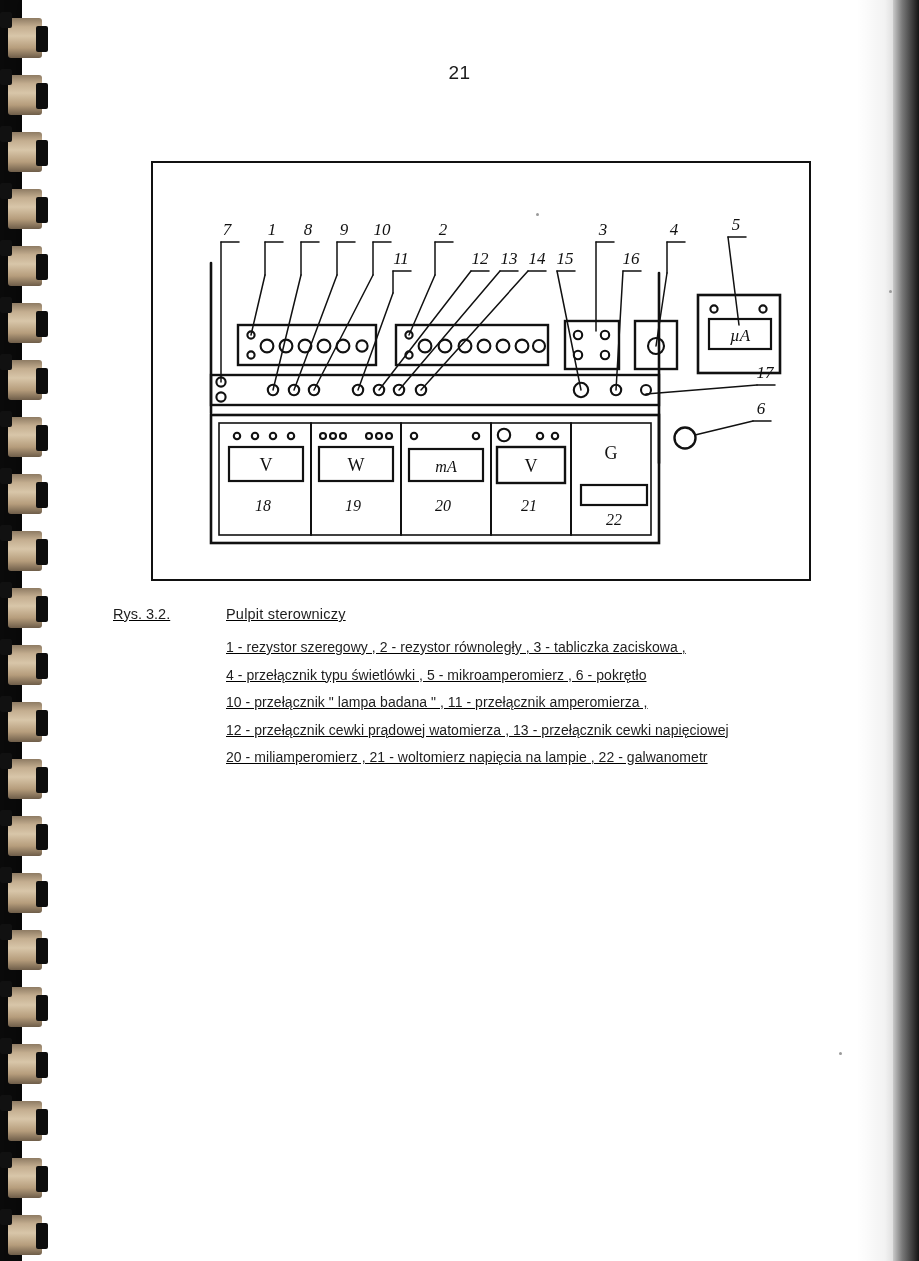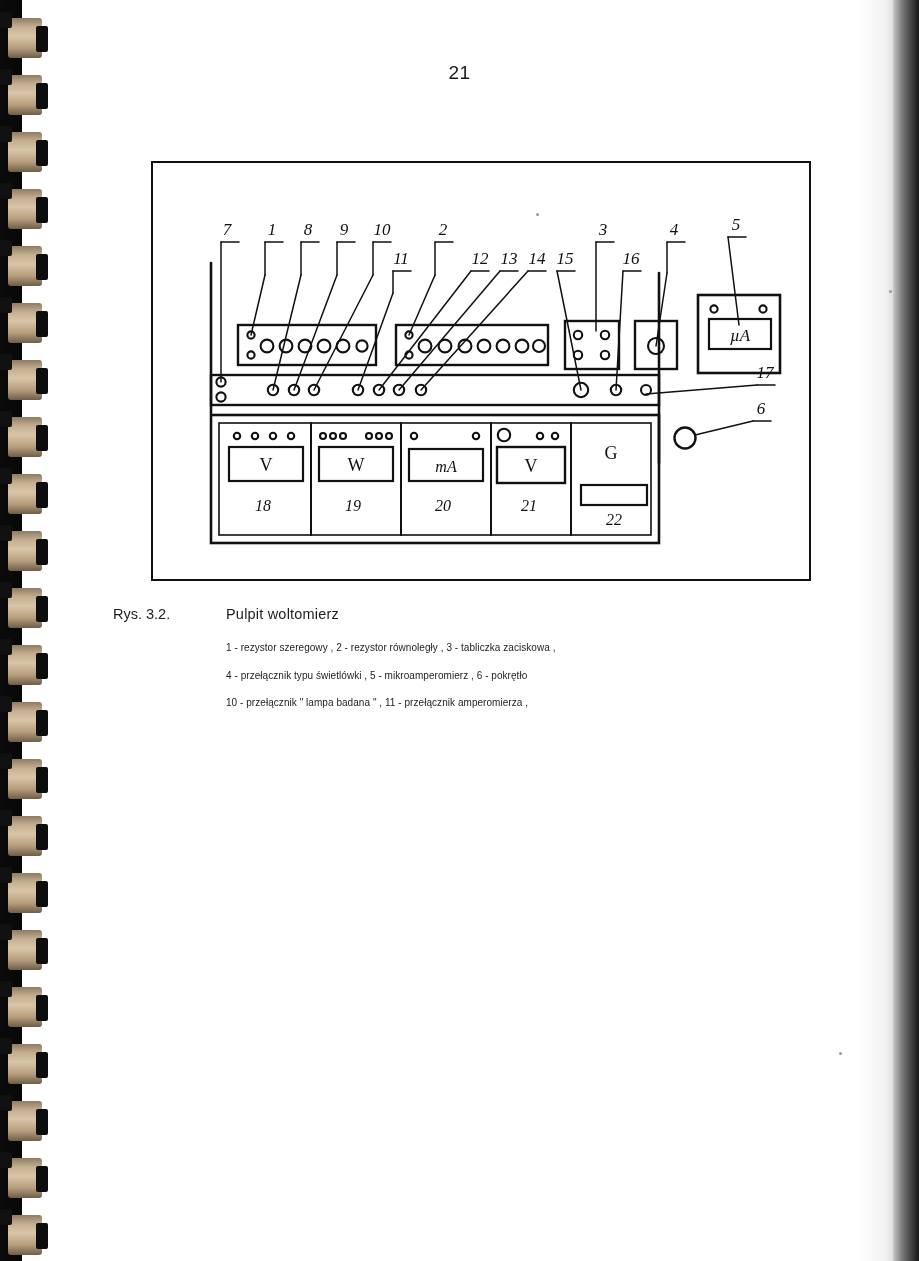--- a/index.html
+++ b/index.html
@@ -87,20 +87,21 @@
     border: 2px solid #111;
     background: #fff;
   }
   #figure-svg { display: block; }
 
   
   #caption-block {
     position: absolute;
     left: 113px; top: 606px;
     width: 760px;
+    text-decoration: underline;
   }
   #caption-head {
     display: flex;
     align-items: baseline;
   }
   #fig-label {
     width: 113px;
     font-size: 14.5px;
     color: #1d1d1d;
     flex: 0 0 113px;
@@ -108,21 +109,21 @@
   #fig-title {
     font-size: 14.5px;
     color: #1d1d1d;
     letter-spacing: 0.2px;
   }
   #caption-lines {
     margin-top: 12px;
     padding-left: 113px;
   }
   .caption-line {
-    font-size: 10px;
+    font-size: 14px;
     color: #1d1d1d;
     line-height: 27.5px;
     white-space: nowrap;
     letter-spacing: 0.05px;
   }
 
   
   .speck {
     position: absolute;
     background: #9a9a9a;
@@ -351,24 +352,26 @@
 
     <text x="612" y="215">17</text>
     <text x="608" y="251">6</text>
   </g>
 </svg>
 </div>
 
 <div id="caption-block">
   <div id="caption-head">
     <div id="fig-label">Rys. 3.2.</div>
-    <div id="fig-title">Pulpit  woltomierz</div>
+    <div id="fig-title">Pulpit  sterowniczy</div>
   </div>
   <div id="caption-lines">
     <div class="caption-line">1 - rezystor  szeregowy , 2 - rezystor  równoległy , 3 - tabliczka  zaciskowa ,</div>
     <div class="caption-line">4 - przełącznik  typu  świetlówki , 5 - mikroamperomierz , 6 - pokrętło</div>
     <div class="caption-line">10 - przełącznik  " lampa  badana " , 11 - przełącznik  amperomierza ,</div>
+    <div class="caption-line">12 - przełącznik  cewki  prądowej  watomierza , 13 - przełącznik  cewki  napięciowej</div>
+    <div class="caption-line">20 - miliamperomierz , 21 - woltomierz  napięcia  na  lampie , 22 - galwanometr</div>
   </div>
 </div>
 
 <div class="speck" style="left:889px; top:290px; width:3px; height:3px;"></div>
 <div class="speck" style="left:839px; top:1052px; width:3px; height:3px;"></div>
 <div class="speck" style="left:536px; top:213px; width:3px; height:3px;"></div>
 
 </body></html>

